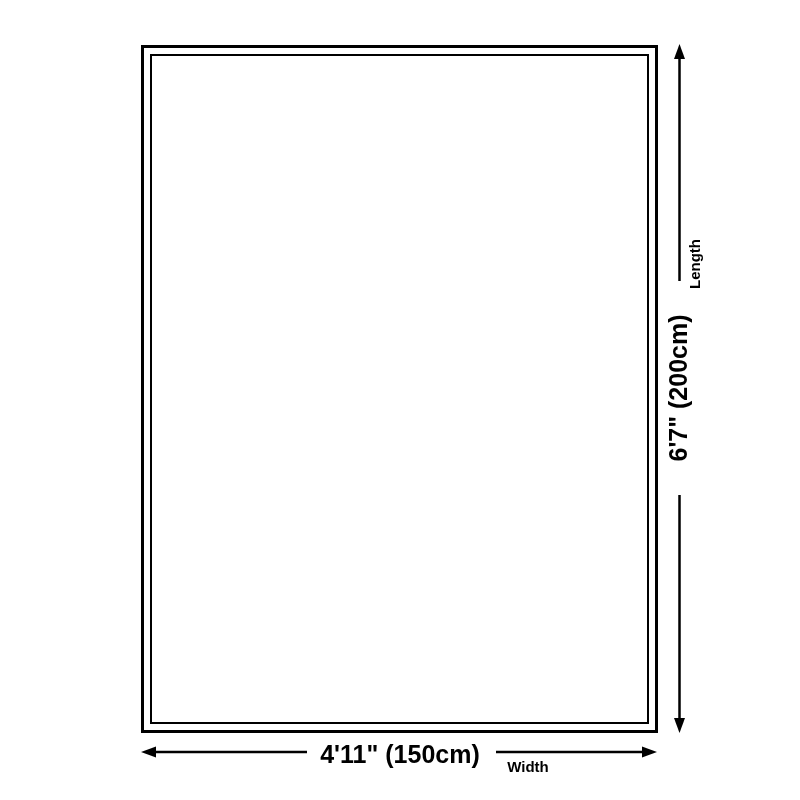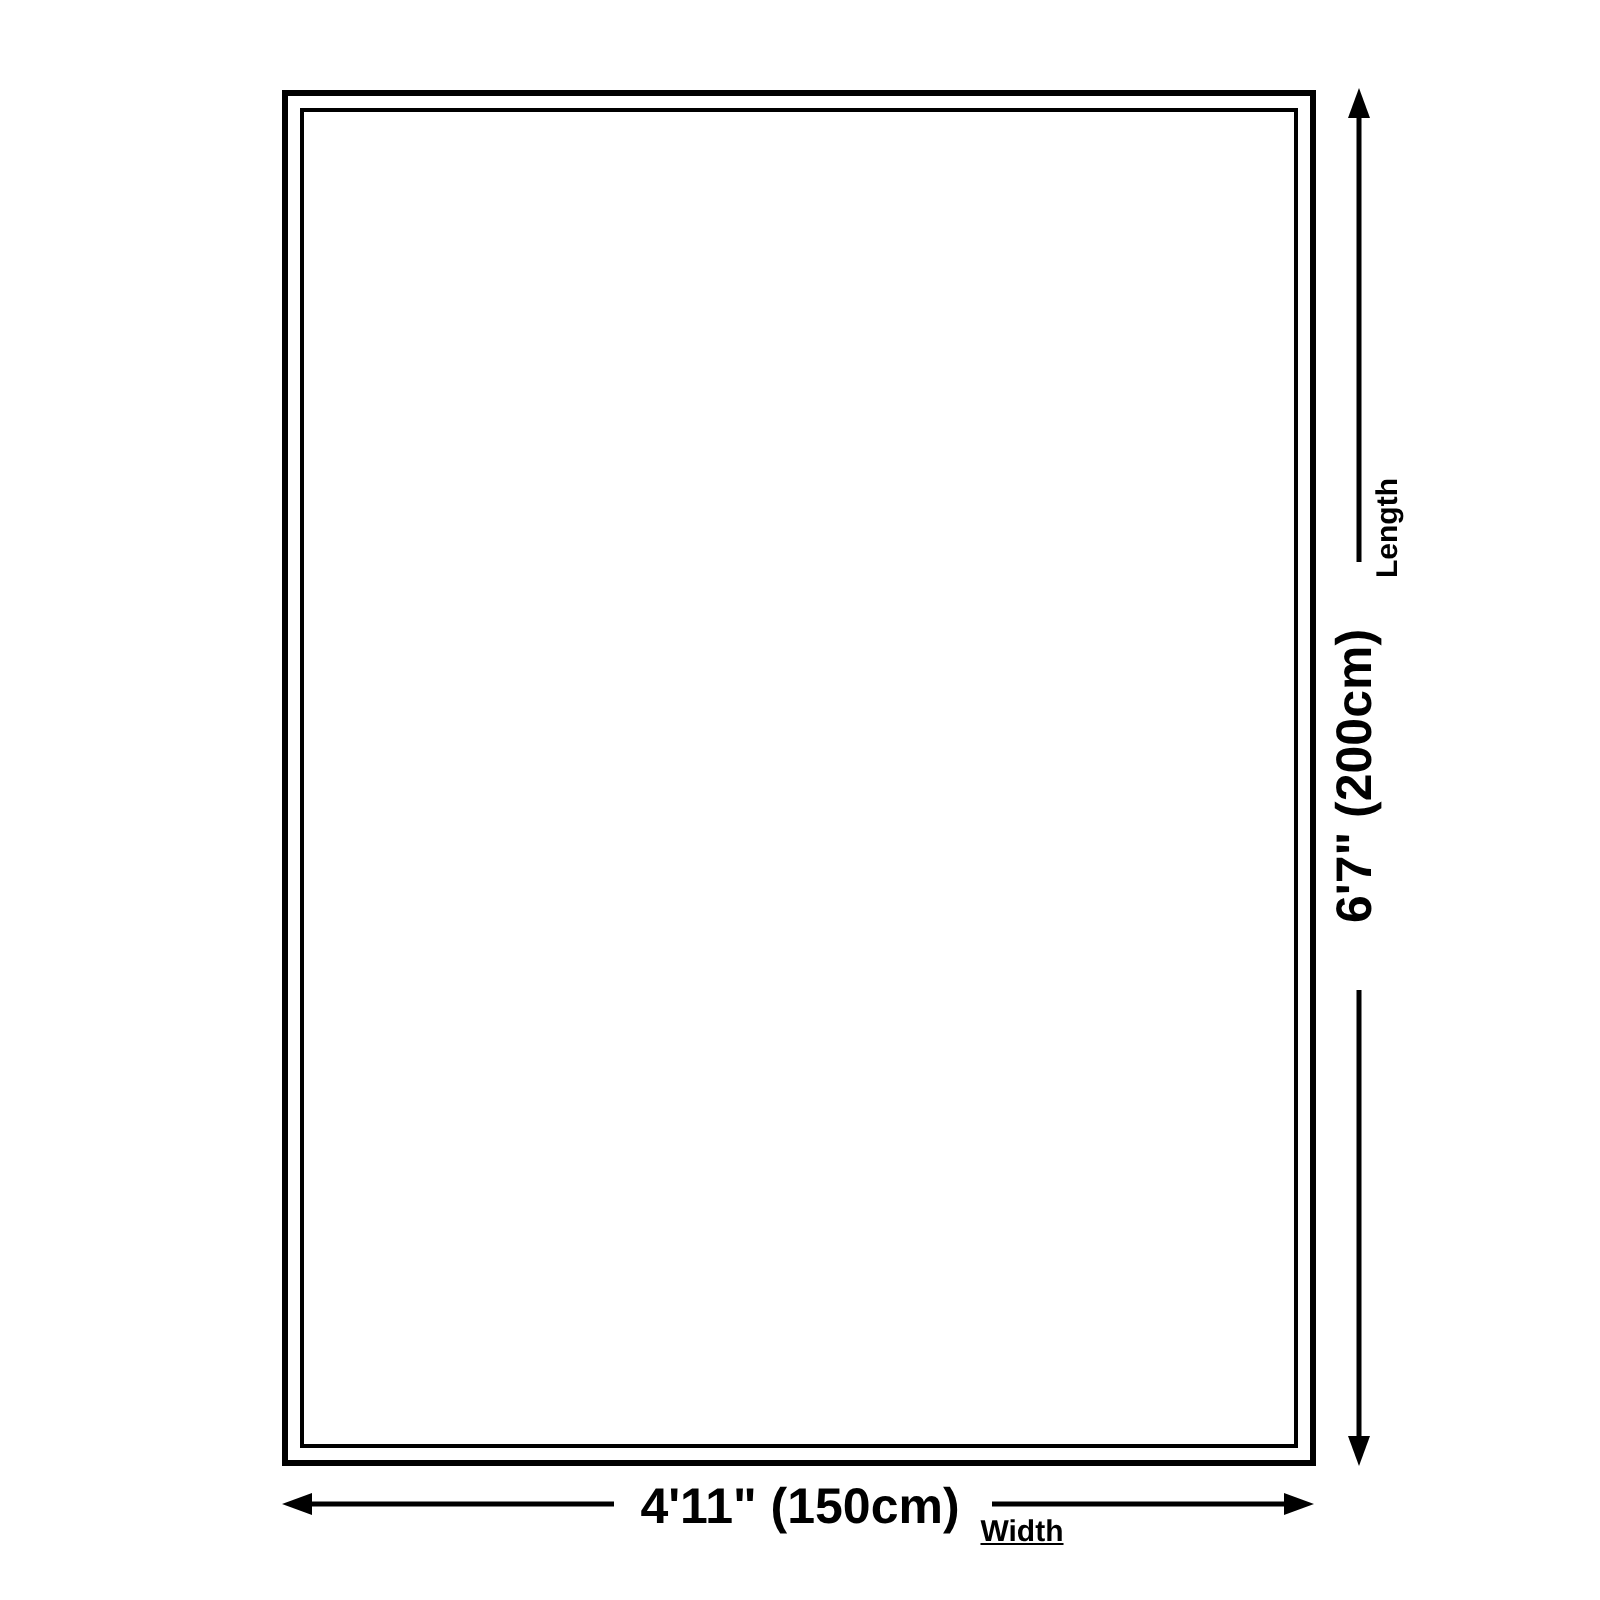--- a/index.html
+++ b/index.html
@@ -57,24 +57,23 @@
     font-weight: bold;
     line-height: 1;
     white-space: nowrap;
   }
   .width-value {
     left: 400px;
     top: 754px;
     transform: translate(-50%, -50%);
   }
   .width-label {
-    left: 511px;
+    left: 528px;
     top: 766px;
     transform: translate(-50%, -50%);
-    text-decoration: underline;
   }
   .length-value {
     left: 678px;
     top: 388px;
     transform: translate(-50%, -50%) rotate(-90deg);
   }
   .length-label {
     left: 694px;
     top: 264px;
     transform: translate(-50%, -50%) rotate(-90deg);

